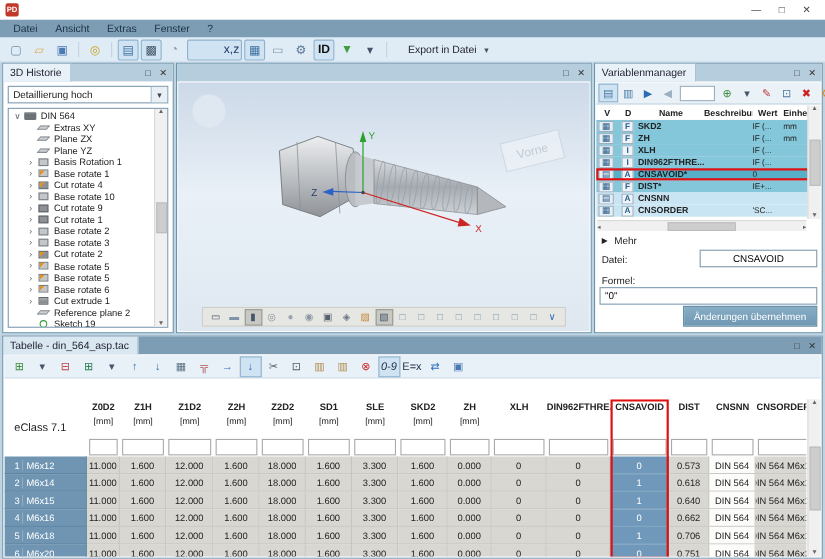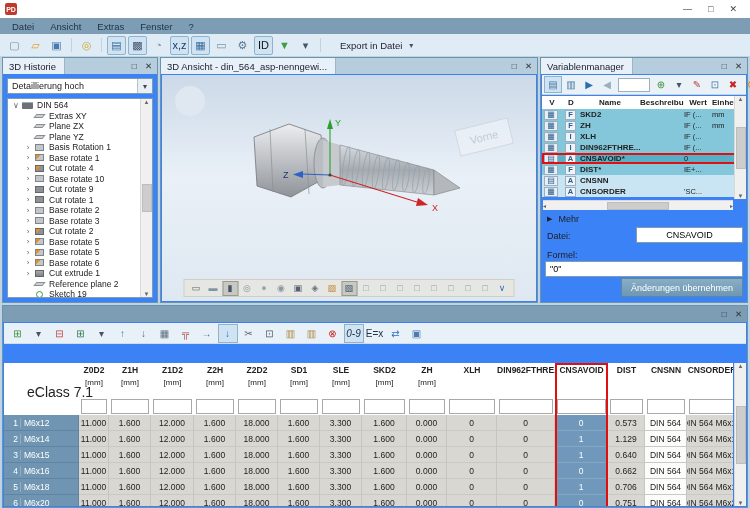--- a/index.html
+++ b/index.html
@@ -17,21 +17,21 @@
            display:flex;align-items:center;padding-left:4px;box-sizing:border-box;}
   .menuitem{color:#1c3246;font-size:9.5px;padding:0 8px;}
   .toolbar{position:absolute;left:0;top:34px;width:750px;height:23px;background:#e0ecf5;
            border-bottom:1px solid #c2d4e2;display:flex;align-items:center;padding-left:4px;box-sizing:border-box;}
   .tbi{min-width:17px;height:17px;display:inline-flex;align-items:center;justify-content:center;
        font-size:11px;margin:0 1px;border:1px solid transparent;border-radius:2px;white-space:nowrap;}
   .tbi[data-pressed="true"]{background:#cfe3f3;border-color:#8fb3cd;}
   [data-name="toolbar-separator"]{min-width:1px;width:1px;height:14px;background:#c0d2e0;margin:0 4px;border:none;}
   .exportbtn{display:inline-flex;align-items:center;gap:7px;font-size:9.5px;color:#223;padding:2px 9px;margin-left:6px;}
   
-  .panel{position:absolute;background:#3b82f6;border:1px solid #6a93ad;box-sizing:border-box;}
+  .panel{position:absolute;background:#ffffff;border:1px solid #6a93ad;box-sizing:border-box;}
   .ptitle{height:16px;background:#b6cddd;display:flex;align-items:stretch;font-size:9.5px;}
   .ptab{background:#e9f1f8;padding:0 8px 0 6px;border-right:1px solid #9ab6ca;display:flex;align-items:center;color:#223;white-space:nowrap;overflow:hidden;}
   .pbtns{margin-left:auto;display:flex;align-items:center;gap:8px;padding:0 5px;color:#333;font-size:8.5px;flex:none;}
   .dark .ptitle{background:#7d9db4;}
   .dark .ptab{background:#d9e7f1;}
   
   .sbv{position:absolute;width:12px;background:#f0f0f0;border-left:1px solid #d9d9d9;
        display:flex;flex-direction:column;align-items:center;justify-content:space-between;
        font-size:6px;color:#666;box-sizing:border-box;}
   .sbh{position:absolute;height:10px;background:#f0f0f0;border-top:1px solid #d9d9d9;
@@ -112,21 +112,21 @@
                  font-family:"Liberation Sans",sans-serif;}
   .snav{width:13px;height:13px;border:1px solid #b4c6d4;background:#e8eef4;font-size:8px;color:#789;
         display:flex;align-items:center;justify-content:center;flex:none;}
   .tgrid{position:absolute;left:1px;right:14px;top:57px;bottom:1px;background:#fff;overflow:hidden;}
   .hnames,.hunits,.hfilters,.trow{display:grid;grid-template-columns:var(--cols);}
   .hnames{height:14px;align-items:center;font-weight:bold;font-size:8.5px;}
   .hnames span{text-align:center;overflow:hidden;white-space:nowrap;}
   .hunits{height:11px;align-items:center;font-size:8px;}
   .hunits span{text-align:center;overflow:hidden;}
   .hspacer{height:10px;position:relative;}
-  .eclass{position:absolute;left:23px;top:-4px;font-size:14px;}
+  .eclass{position:absolute;left:9px;top:-4px;font-size:10px;}
   .hfilters{height:17px;}
   .fbox{margin:1px 2px;background:#fff;border:1px solid #a9a9a9;}
   .trow{height:16px;}
   .rowhead{background:#6f95b2;color:#fff;display:flex;align-items:center;font-size:8.5px;
            border-bottom:1px solid #5f85a2;border-right:1px solid #5f85a2;box-sizing:border-box;}
   .rowhead .rnum{width:14px;text-align:right;padding-right:2px;border-right:1px solid #8fadc4;flex:none;}
   .rowhead .rname{padding-left:3px;white-space:nowrap;overflow:hidden;}
   .tcell{display:flex;align-items:center;justify-content:center;font-size:8.5px;background:#d9d7d2;
          border-right:1px solid #c7c5c0;border-bottom:1px solid #cbc9c4;overflow:hidden;white-space:nowrap;box-sizing:border-box;}
   .trow>:nth-child(13){background:#6f98ba;color:#fff;border-right-color:#5f88aa;border-bottom-color:#85a8c2;}
@@ -160,25 +160,25 @@
 
   <span class="tbi" data-name="new-document-icon" data-pressed="false" style="color: rgb(111, 143, 168);">▢</span>
       <span class="tbi" data-name="open-folder-icon" data-pressed="false" style="color: rgb(226, 162, 60);">▱</span>
       <span class="tbi" data-name="save-icon" data-pressed="false" style="color: rgb(74, 122, 176);">▣</span>
       <span class="tbi" data-name="toolbar-separator" data-pressed="false"></span>
       <span class="tbi" data-name="zoom-icon" data-pressed="false" style="color: rgb(201, 162, 39);">◎</span>
       <span class="tbi" data-name="toolbar-separator" data-pressed="false"></span>
       <span class="tbi" data-name="history-panel-toggle-icon" data-pressed="true" style="color: rgb(61, 110, 158);">▤</span>
       <span class="tbi" data-name="sketcher-toggle-icon" data-pressed="true" style="color: rgb(68, 84, 106);">▩</span>
       <span class="tbi" data-name="rotation-tool-icon" data-pressed="false" style="color: rgb(138, 154, 168);">◔</span>
-      <span class="tbi" data-name="xyz-coordinates-toggle-icon" data-pressed="true" style="color: rgb(34, 59, 102);">x,z</span>
+      <span class="tbi" data-name="xyz-coordinates-toggle-icon" data-pressed="true" style="color: rgb(34, 59, 102); padding-left: 31px;">x,z</span>
       <span class="tbi" data-name="table-panel-toggle-icon" data-pressed="true" style="color: rgb(61, 110, 158);">▦</span>
       <span class="tbi" data-name="plate-icon" data-pressed="false" style="color: rgb(126, 149, 168);">▭</span>
       <span class="tbi" data-name="connections-icon" data-pressed="false" style="color: rgb(93, 120, 148);">⚙</span>
-      <span class="tbi" data-name="id-display-toggle-icon" data-pressed="true" style="color: rgb(17, 17, 17);">ID</span>
+      <span class="tbi" data-name="id-display-toggle-icon" data-pressed="true" style="color: rgb(17, 17, 17); font-weight: bold;">ID</span>
       <span class="tbi" data-name="quick-export-icon" data-pressed="false" style="color: rgb(63, 158, 63);">▼</span>
       <span class="tbi" data-name="quick-export-caret-icon" data-pressed="false" style="color: rgb(68, 85, 106);">▾</span>
       <span class="tbi" data-name="toolbar-separator" data-pressed="false"></span>
     </span>
   <span class="exportbtn" data-name="export-in-datei-button">
     <span data-name="export-label">Export in Datei</span>
     <span data-name="dropdown-caret-icon" style="font-size:8px;color:#44556a;">▾</span>
   </span>
 </div>
 
@@ -315,21 +315,20 @@
     <div class="sbv" data-name="tree-scrollbar" style="right:0;top:0;bottom:0;">
       <span data-name="scroll-up-icon">▲</span>
       <span class="sbthumb" style="width:8px;height:26px;"></span>
       <span data-name="scroll-down-icon">▼</span>
     </div>
   </div>
 </div>
 
 <div class="panel" id="viewPanel" data-name="view-panel">
   <div class="ptitle">
-    <span class="ptab" data-name="view-panel-title">3D Ansicht - din_564_asp-nenngewi...</span>
     <span class="pbtns">
       <span data-name="panel-maximize-button">□</span>
       <span data-name="panel-close-button">✕</span>
     </span>
   </div>
   <div class="canvas" data-name="3d-viewport">
     <svg width="376" height="228" viewBox="0 0 376 228" data-name="bolt-3d-model">
       <defs>
         <linearGradient id="gHead" x1="0" y1="0" x2="0" y2="1">
           <stop offset="0" stop-color="#eceef0"></stop>
@@ -527,20 +526,21 @@
   </div>
   <span class="vlabel" style="top:173px;" data-name="name-label">Datei:</span>
   <input class="vinput" style="left: 95px; right: 4px; top: 169px; height: 16px; text-align: center;" data-name="variable-name-input" value="CNSAVOID">
   <span class="vlabel" style="top:192px;" data-name="formel-label">Formel:</span>
   <input class="vinput" style="left: 4px; right: 4px; top: 203px; height: 16px;" data-name="formel-input" value="&quot;0&quot;">
   <div class="vapply" data-name="apply-changes-button">Änderungen übernehmen</div>
 </div>
 
 <div class="panel dark" id="tablePanel" data-name="table-panel">
   <div class="ptitle">
+    <span class="ptab" data-name="table-panel-title">Tabelle - din_564_asp.tac</span>
     <span class="pbtns">
       <span data-name="panel-maximize-button">□</span>
       <span data-name="panel-close-button">✕</span>
     </span>
   </div>
   <div class="ttoolbar" data-name="table-toolbar">
 
   <span class="ttb" data-name="add-row-icon" data-pressed="false" style="color: rgb(61, 143, 61);">⊞</span>
       <span class="ttb" data-name="add-row-caret-icon" data-pressed="false" style="color: rgb(68, 85, 106);">▾</span>
       <span class="ttb" data-name="delete-row-icon" data-pressed="false" style="color: rgb(192, 69, 69);">⊟</span>
@@ -657,21 +657,21 @@
           <div class="tcell" data-name="table-cell">12.000</div>
           <div class="tcell" data-name="table-cell">1.600</div>
           <div class="tcell" data-name="table-cell">18.000</div>
           <div class="tcell" data-name="table-cell">1.600</div>
           <div class="tcell" data-name="table-cell">3.300</div>
           <div class="tcell" data-name="table-cell">1.600</div>
           <div class="tcell" data-name="table-cell">0.000</div>
           <div class="tcell" data-name="table-cell">0</div>
           <div class="tcell" data-name="table-cell">0</div>
           <div class="tcell" data-name="table-cell-cnsavoid">1</div>
-          <div class="tcell" data-name="table-cell">1.129</div>
+          <div class="tcell" data-name="table-cell">0.618</div>
           <div class="tcell" data-name="table-cell">DIN 564</div>
           <div class="tcell" data-name="table-cell">DIN 564 M6x14</div>
         </div>
 
         <div class="trow" data-name="table-row">
           <div class="rowhead" data-name="row-header">
             <span class="rnum" data-name="row-number">3</span>
             <span class="rname" data-name="row-name">M6x15</span>
           </div>
           <div class="tcell" data-name="table-cell">11.000</div>

